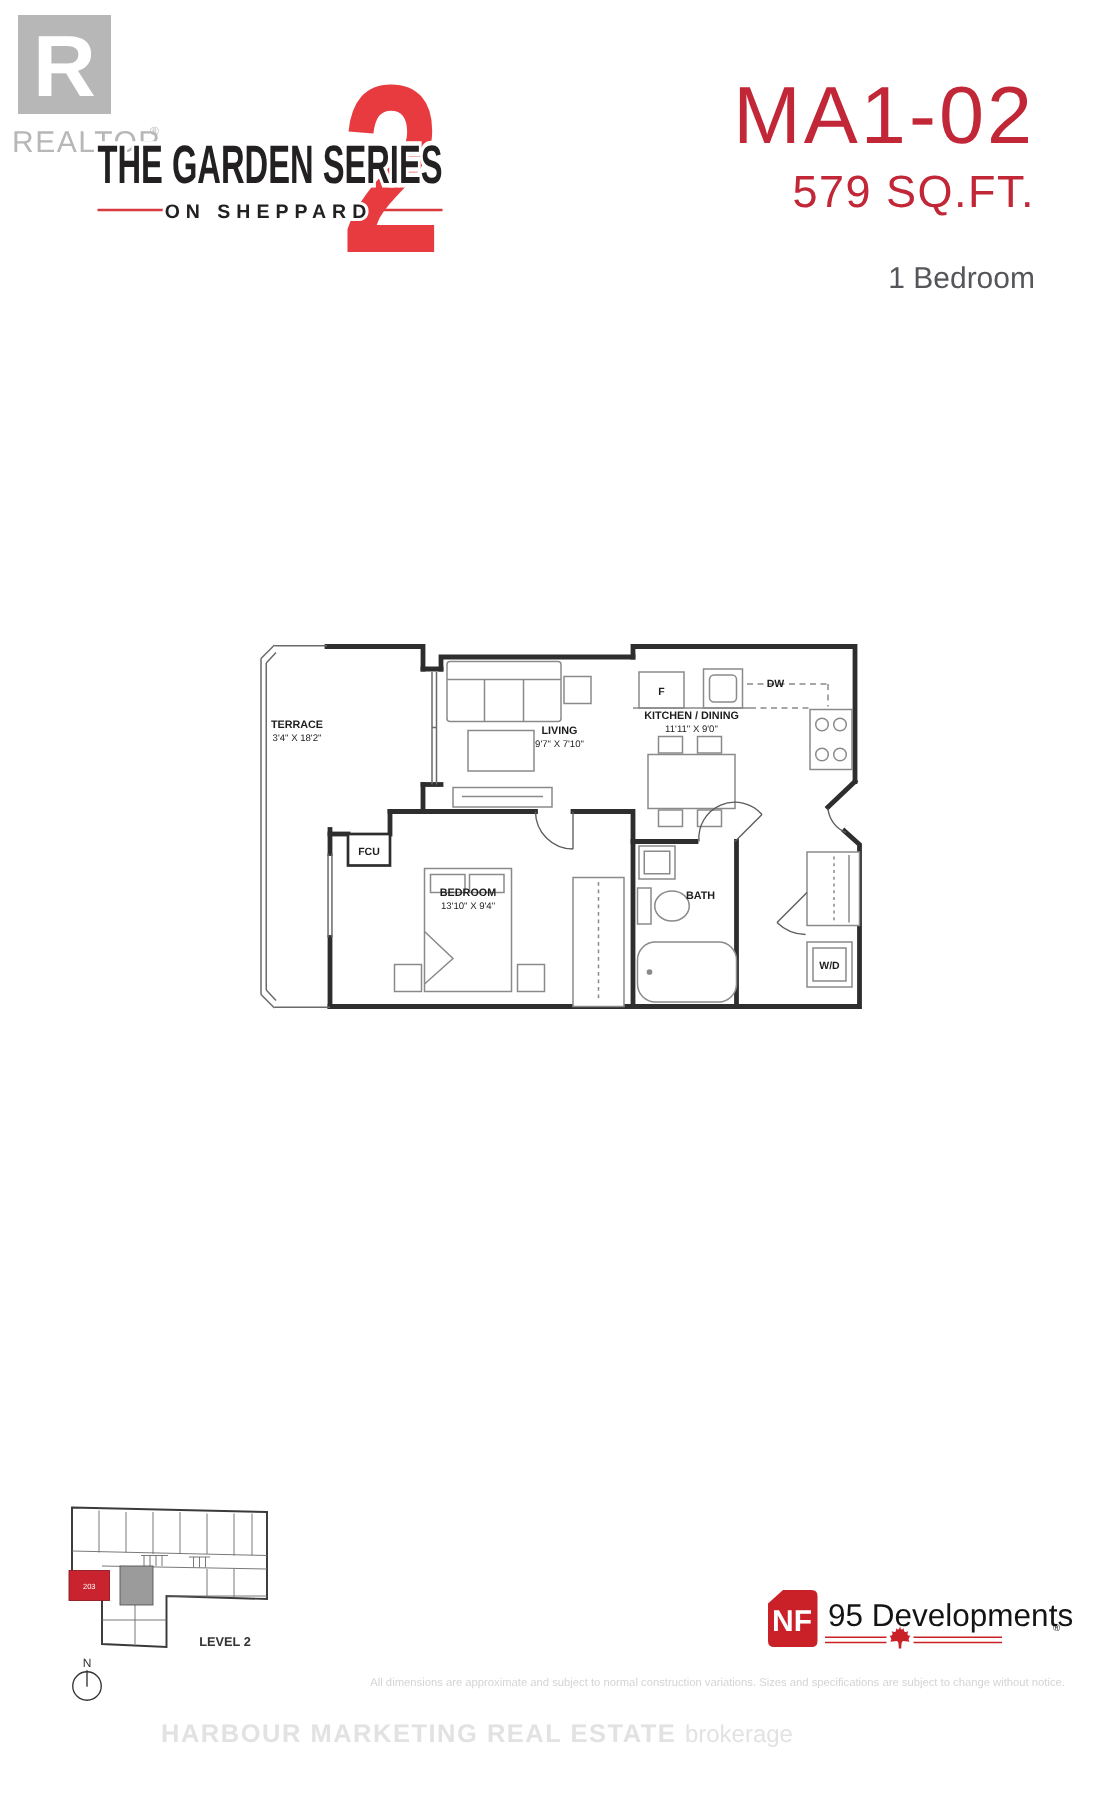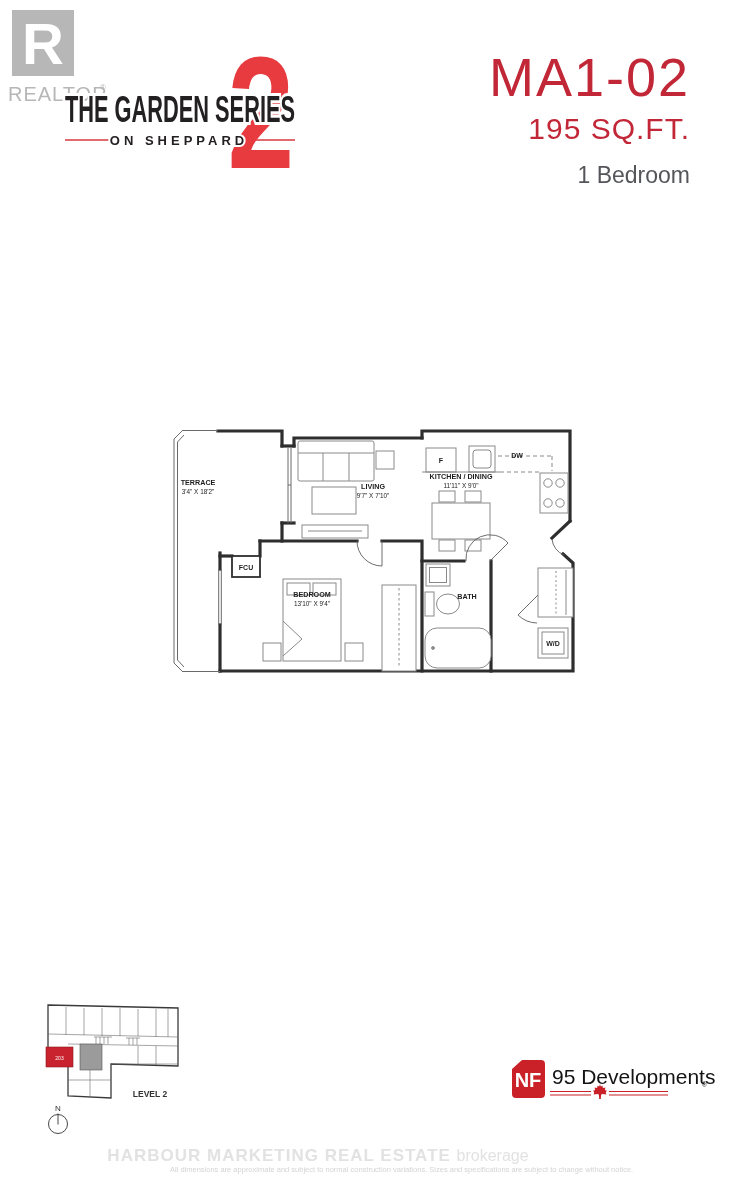--- a/index.html
+++ b/index.html
@@ -5,28 +5,28 @@
   * { margin:0; padding:0; box-sizing:border-box; }
   html,body { background:#fff; }
   .page{ position:relative; width:730px; height:1200px; background:#ffffff; overflow:hidden;
          font-family:"Liberation Sans", sans-serif; }
 
   
   .realtor-block{ position:absolute; left:8px; top:6px; width:110px; }
   .unit-info{ position:absolute; top:50px; right:40px; text-align:right; }
   .unit-model{ font-size:54px; line-height:1; color:#c22737; letter-spacing:2px; font-weight:400; }
   .unit-area{ font-size:30px; line-height:1; color:#c22737; letter-spacing:1px; margin-top:10px; }
-  .unit-type{ font-size:23px; line-height:1; color:#55565a; margin-top:20px; }
+  .unit-type{ font-size:20px; line-height:1; color:#55565a; margin-top:32px; }
 
   .brand-svg{ position:absolute; left:55px; top:38px; }
   .plan-svg{ position:absolute; left:160px; top:415px; }
   .keyplan-svg{ position:absolute; left:38px; top:1000px; }
   .nf-svg{ position:absolute; left:492px; top:1053px; }
 
-  .disclaimer{ position:absolute; left:170px; top:1164px; width:540px; text-align:left;
+  .disclaimer{ position:absolute; left:170px; top:1116px; width:540px; text-align:right;
                font-size:7.5px; line-height:1.5; color:#d4d4d4; }
   .brokerage{ position:absolute; left:0; top:1146px; width:636px; text-align:center;
               color:#e2e2e2; font-size:17px; font-weight:bold; letter-spacing:1px; }
   .brokerage .small{ font-weight:normal; font-size:16px; letter-spacing:0; }
 
   svg text{ font-family:"Liberation Sans", sans-serif; }
   .plan-label{ font-size:7.2px; font-weight:bold; fill:#1d1d1d; }
   .plan-dim{ font-size:6.4px; fill:#1d1d1d; }
   .plan-tag{ font-size:7px; font-weight:bold; fill:#1d1d1d; }
 </style>
@@ -47,21 +47,21 @@
   <svg class="brand-svg" width="260" height="140" viewBox="0 0 260 140">
     <line x1="10" y1="102" x2="58" y2="102" stroke="#d93a3f" stroke-width="1.6"></line>
     <line x1="190" y1="102" x2="240" y2="102" stroke="#d93a3f" stroke-width="1.6"></line>
     <text x="274.6" y="130" transform="scale(0.75,1)" text-anchor="middle" font-size="160" font-weight="700" fill="#e73b40">2</text>
     <text x="10" y="84" textLength="230" lengthAdjust="spacingAndGlyphs" font-size="36" font-weight="700" fill="#232022" stroke="#ffffff" stroke-width="6" paint-order="stroke">THE GARDEN SERIES</text>
     <text x="124" y="107" text-anchor="middle" font-size="13" font-weight="700" letter-spacing="4" fill="#232022" stroke="#ffffff" stroke-width="4" paint-order="stroke">ON SHEPPARD</text>
   </svg>
 
   <div class="unit-info">
     <div class="unit-model">MA1-02</div>
-    <div class="unit-area">195 SQ.FT.</div>
+    <div class="unit-area">579 SQ.FT.</div>
     <div class="unit-type">1 Bedroom</div>
   </div>
 
   <svg class="plan-svg" width="450" height="285" viewBox="0 0 450 285">
 
     <g stroke="#2e2e2e" stroke-width="3.2" fill="none" stroke-linecap="square">
       <path d="M58,16 H122 V31"></path>
       <path d="M122,31 H134"></path>
       <path d="M122,108 H134"></path>
       <path d="M122,108 V126"></path>

